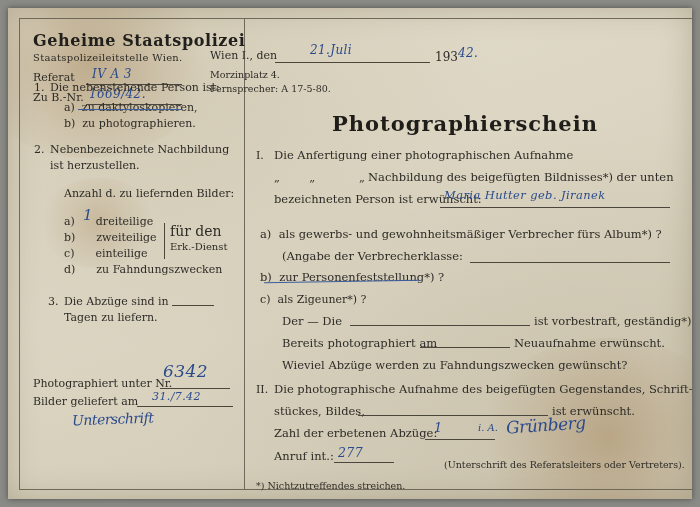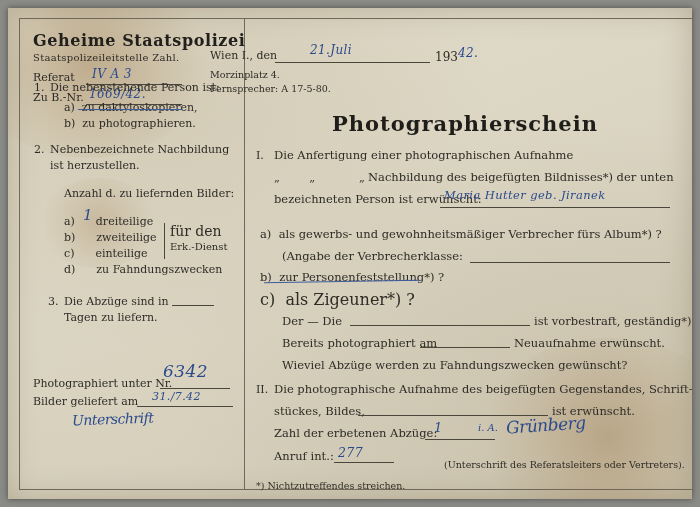--- a/index.html
+++ b/index.html
@@ -66,21 +66,21 @@
 
 <div class="page">
   <div class="stain" style="left:-40px;top:-40px;width:240px;height:190px;"></div>
   <div class="stain" style="left:470px;top:330px;width:260px;height:200px;"></div>
   <div class="stain" style="left:30px;top:170px;width:120px;height:90px;opacity:.7;"></div>
 
   <div class="sheet">
     <div class="vline"></div>
 
     <div class="hdr-title" style="left:13px;top:12px;">Geheime Staatspolizei</div>
-    <div class="hdr-sub" style="left:13px;top:33px;">Staatspolizeileitstelle Zahl.</div>
+    <div class="hdr-sub" style="left:13px;top:33px;">Staatspolizeileitstelle Wien.</div>
 
     <div class="t" style="left:13px;top:52px;font-size:11px;">Referat</div>
     <div class="t hand" style="left:72px;top:49px;">IV A 3</div>
     <div class="line" style="left:66px;top:65px;width:96px;"></div>
 
     <div class="t" style="left:13px;top:72px;font-size:11px;">Zu B.-Nr.</div>
     <div class="t hand" style="left:69px;top:69px;">1669/42.</div>
     <div class="line" style="left:66px;top:85px;width:96px;"></div>
 
     <div class="t" style="left:190px;top:30px;font-size:11px;">Wien I., den</div>
@@ -141,21 +141,21 @@
     <div class="t hand" style="left:424px;top:170px;font-size:11.5px;">Maria Hutter geb. Jiranek</div>
     <div class="line" style="left:420px;top:188px;width:230px;"></div>
 
     <div class="t" style="left:240px;top:209px;font-size:11.5px;">a)  als gewerbs- und gewohnheitsmäßiger Verbrecher fürs Album*) ?</div>
     <div class="t" style="left:262px;top:231px;font-size:11.5px;">(Angabe der Verbrecherklasse:</div>
     <div class="line" style="left:450px;top:243px;width:200px;"></div>
 
     <div class="t" style="left:240px;top:252px;font-size:11.5px;">b)  zur Personenfeststellung*) ?</div>
     <div class="line" style="left:244px;top:262px;width:155px;background:#3c5ca0;height:1.3px;transform:rotate(-1deg);"></div>
 
-    <div class="t" style="left:240px;top:274px;font-size:16px;">c)  als Zigeuner*) ?</div>
+    <div class="t" style="left:240px;top:274px;font-size:11px;">c)  als Zigeuner*) ?</div>
 
     <div class="t" style="left:262px;top:296px;font-size:11.5px;">Der — Die</div>
     <div class="line" style="left:330px;top:306px;width:180px;"></div>
     <div class="t" style="left:514px;top:296px;font-size:11.5px;">ist vorbestraft, geständig*).</div>
 
     <div class="t" style="left:262px;top:318px;font-size:11.5px;text-align:right;">Bereits photographiert am</div>
     <div class="line" style="left:400px;top:328px;width:90px;"></div>
     <div class="t" style="left:494px;top:318px;font-size:11.5px;">Neuaufnahme erwünscht.</div>
 
     <div class="t" style="left:262px;top:340px;font-size:11.5px;">Wieviel Abzüge werden zu Fahndungszwecken gewünscht?</div>

